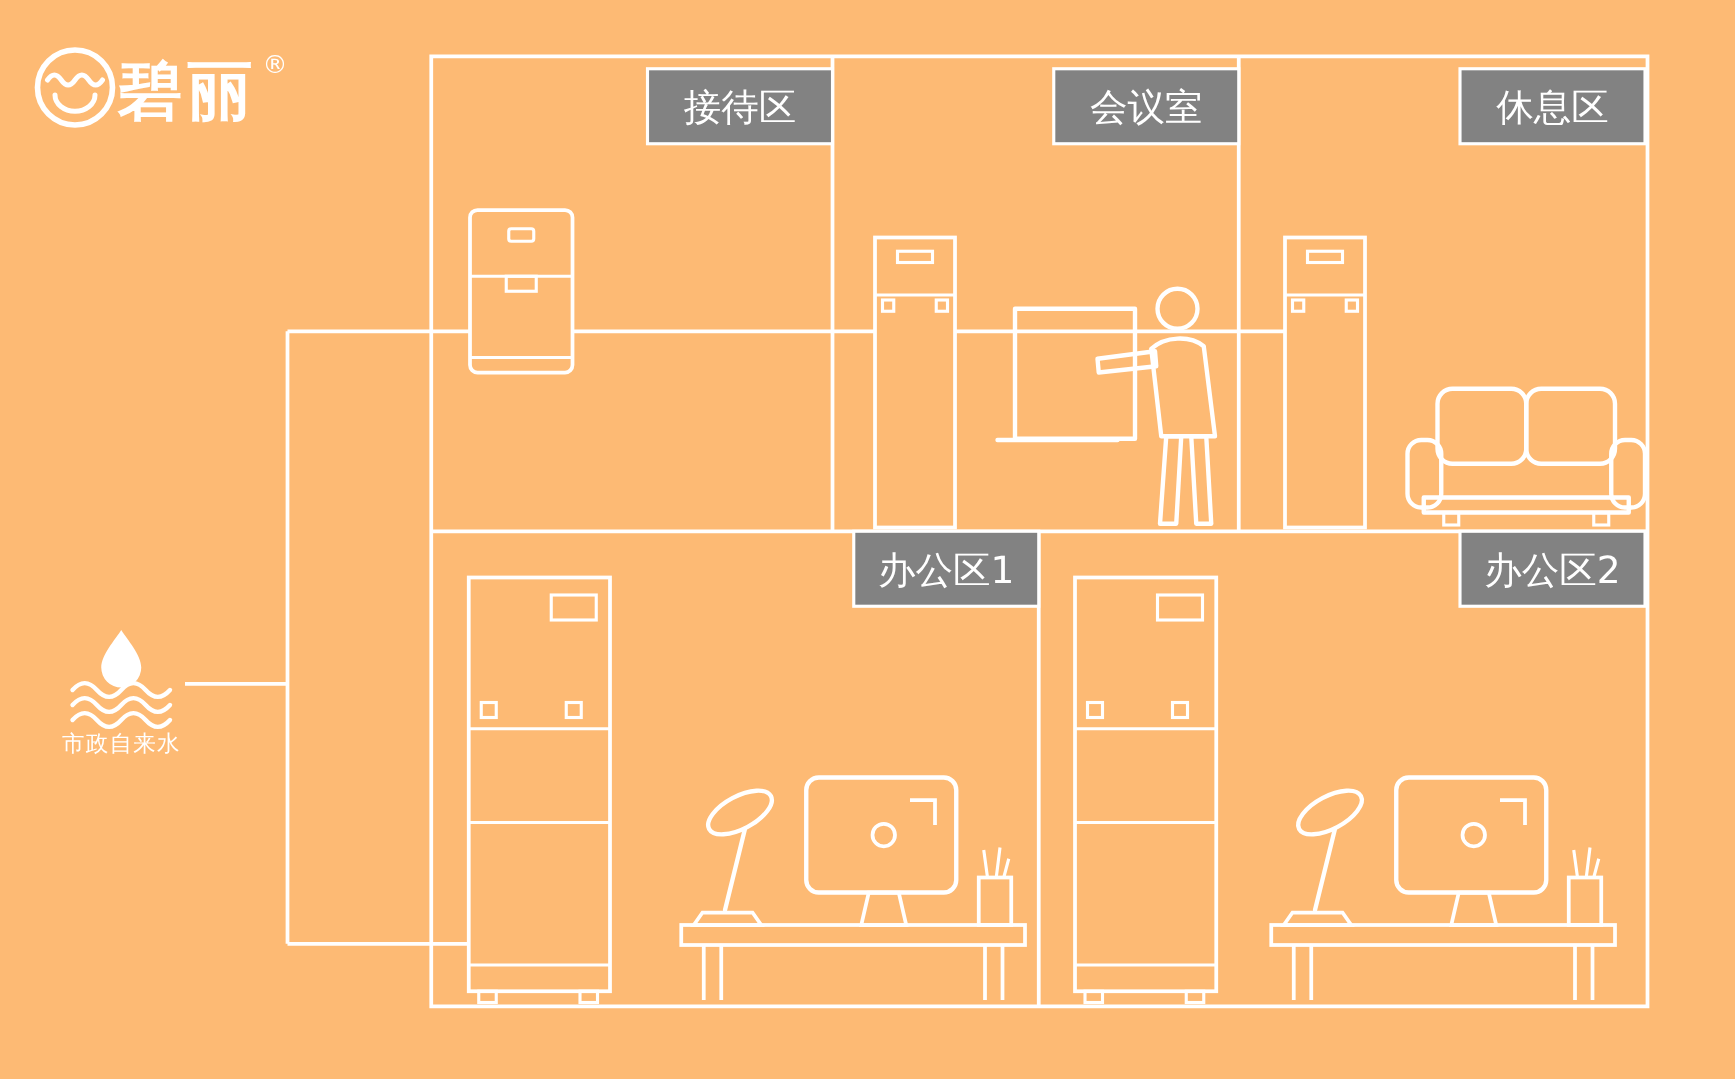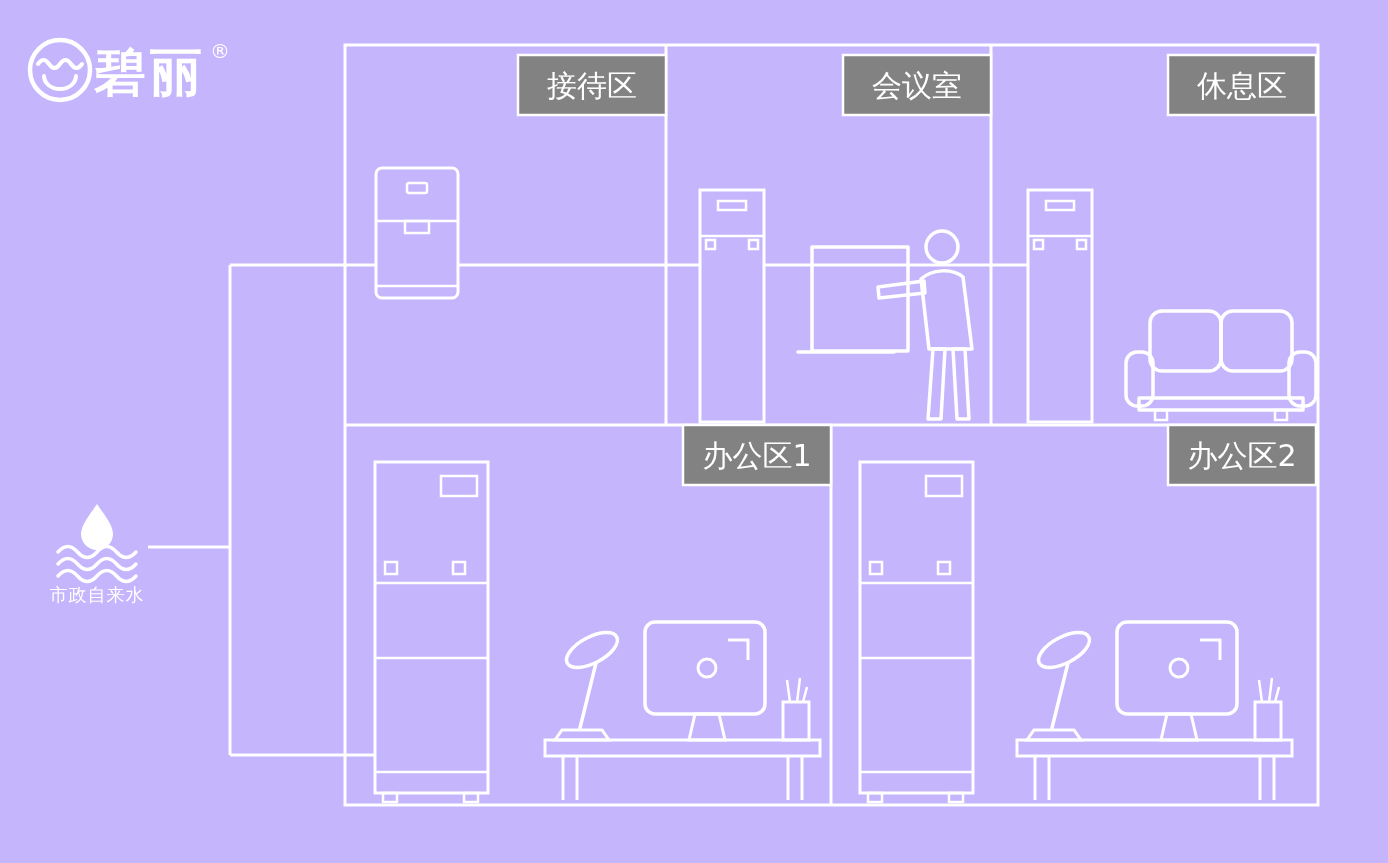--- a/index.html
+++ b/index.html
@@ -15,21 +15,21 @@
               font-family:"DejaVu Sans","Liberation Sans",sans-serif;}
   .brand-text{fill:#ffffff;font-size:52px;font-weight:bold;letter-spacing:4px;
               font-family:"DejaVu Sans","Liberation Sans",sans-serif;}
   .reg-text{fill:#ffffff;font-size:20px;font-family:"DejaVu Sans","Liberation Sans",sans-serif;}
   .source-text{fill:#ffffff;font-size:18px;text-anchor:middle;letter-spacing:1px;
               font-family:"DejaVu Sans","Liberation Sans",sans-serif;}
 </style>
 </head>
 <body style="background: rgb(130, 130, 130);">
 
-<div class="stage" style="background: #c4b5fd;">
+<div class="stage" style="background: #fdba74;">
 <svg width="1388" height="863" viewBox="0 0 1388 863" xmlns="http://www.w3.org/2000/svg">
 
   <defs>
 
     <g id="standing-dispenser">
       <rect x="700" y="190" width="64" height="232" class="ln"></rect>
       <rect x="718" y="201" width="28" height="9" class="ln-thin"></rect>
       <path d="M700 236 H764" class="ln-thin"></path>
       <rect x="706" y="240" width="9" height="9" class="ln-thin"></rect>
       <rect x="749" y="240" width="9" height="9" class="ln-thin"></rect>

